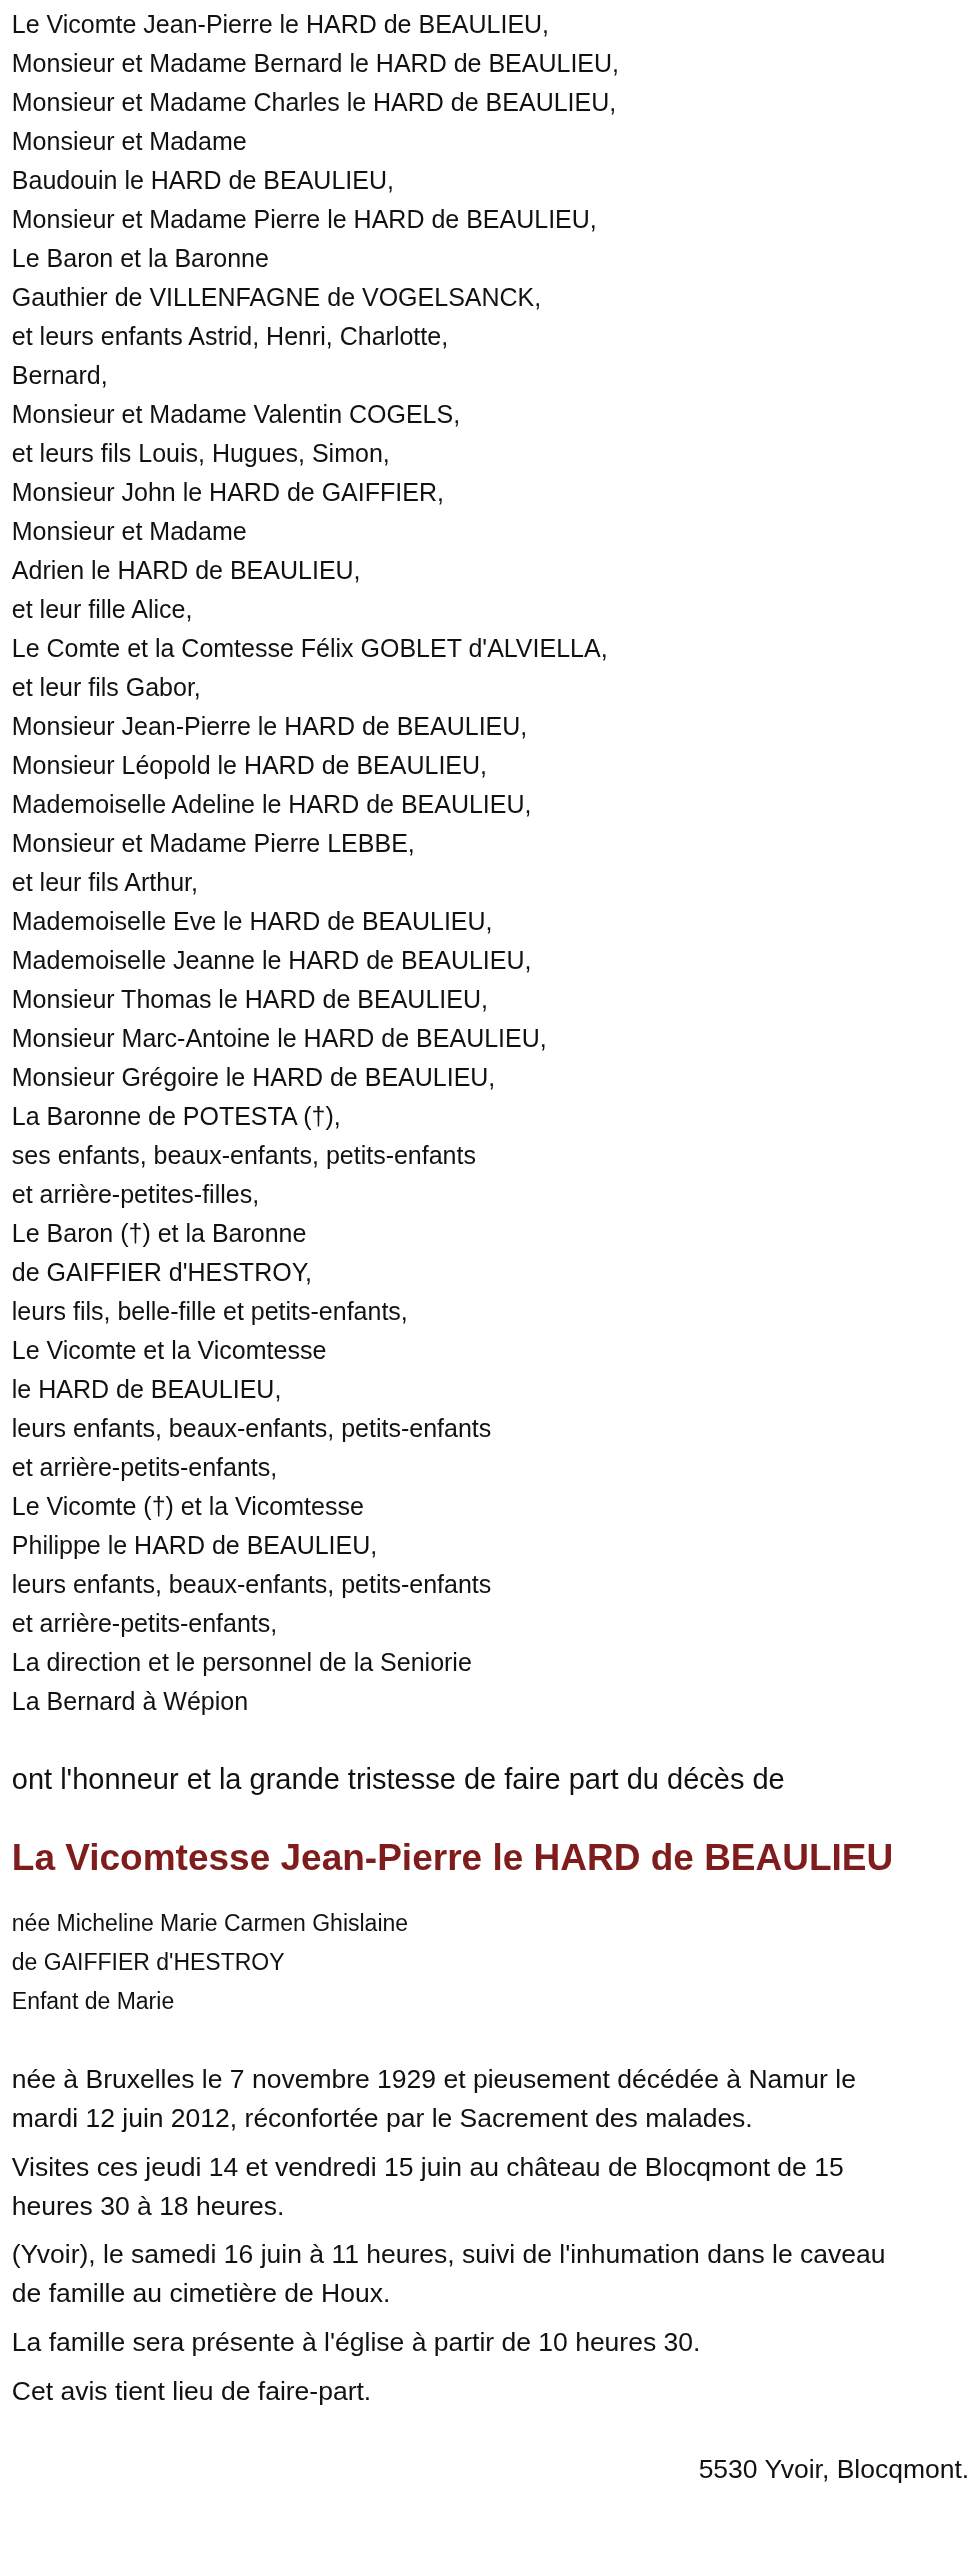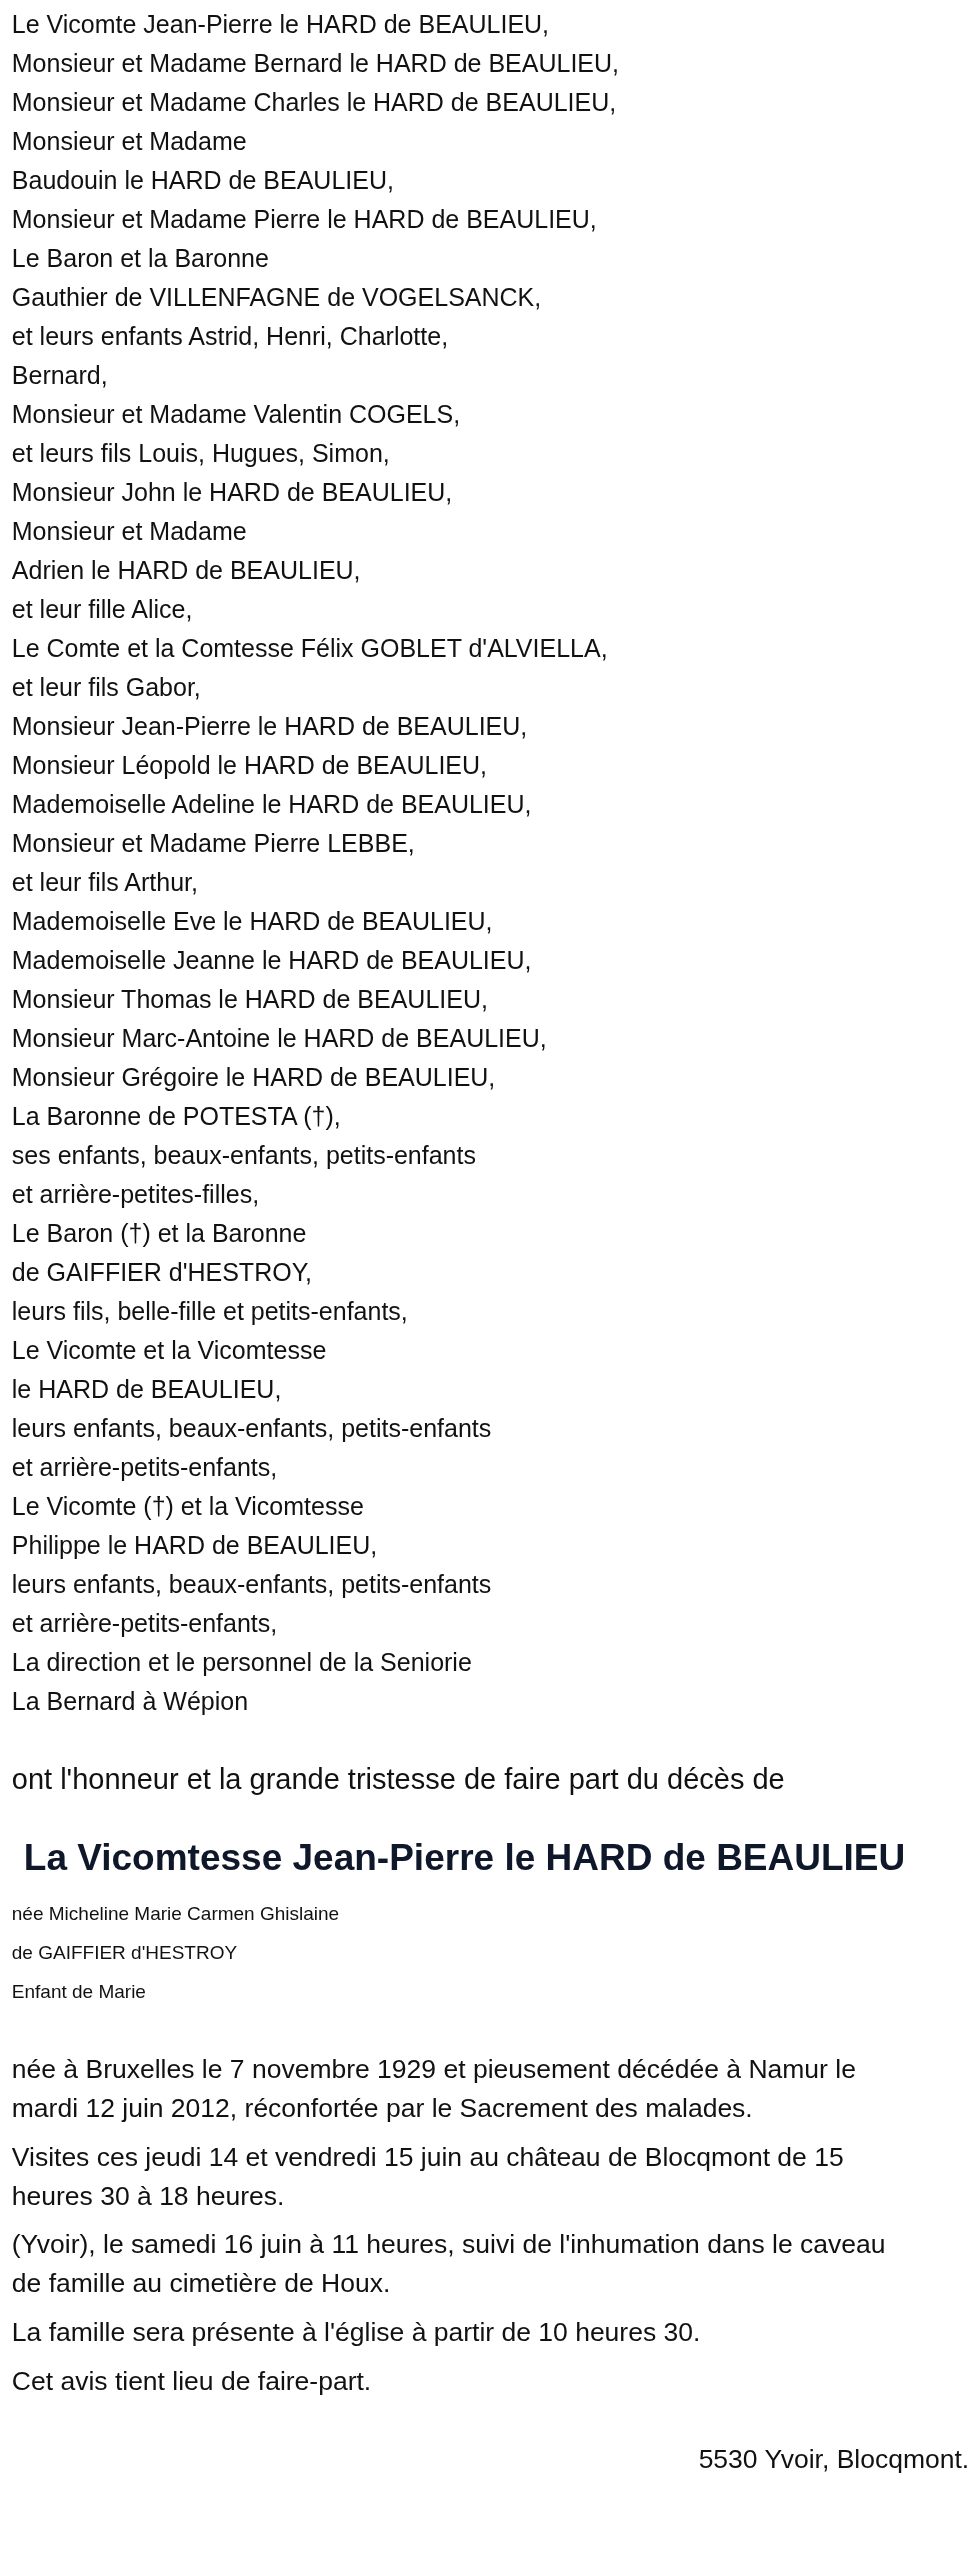--- a/index.html
+++ b/index.html
@@ -9,23 +9,23 @@
     overflow: hidden;
     font-family: "Liberation Sans", sans-serif;
     color: #111111;
   }
   .page { position: relative; padding: 4.9px 11.8px 0 11.8px; }
   .family-list { font-size: 25px; line-height: 39px; }
   .family-line { display: block; white-space: nowrap; }
   .announce { font-size: 29px; line-height: 39px; margin-top: 39px; }
   .deceased-name {
     font-size: 37px; font-weight: bold; line-height: 47px;
-    margin: 35px 0 0 12px; color: #0f172a;
+    margin: 35px 0 0 0; color: #7f1d1d;
   }
-  .birth-block { font-size: 19px; line-height: 39px; margin-top: 13px; }
+  .birth-block { font-size: 23px; line-height: 39px; margin-top: 23px; }
   .birth-line { display: block; }
   .details { margin-top: 39px; font-size: 26.5px; }
   .para { margin: 0 0 9.8px 0; line-height: 39px; }
   .para-line { display: block; white-space: nowrap; }
   .address { font-size: 26.5px; line-height: 39px; margin-top: 39px; text-align: right; }
 </style>
 </head>
 <body>
 
 <div class="page">
@@ -35,21 +35,21 @@
       <span class="family-line">Monsieur et Madame Charles le HARD de BEAULIEU,</span>
       <span class="family-line">Monsieur et Madame</span>
       <span class="family-line">Baudouin le HARD de BEAULIEU,</span>
       <span class="family-line">Monsieur et Madame Pierre le HARD de BEAULIEU,</span>
       <span class="family-line">Le Baron et la Baronne</span>
       <span class="family-line">Gauthier de VILLENFAGNE de VOGELSANCK,</span>
       <span class="family-line">et leurs enfants Astrid, Henri, Charlotte,</span>
       <span class="family-line">Bernard,</span>
       <span class="family-line">Monsieur et Madame Valentin COGELS,</span>
       <span class="family-line">et leurs fils Louis, Hugues, Simon,</span>
-      <span class="family-line">Monsieur John le HARD de BEAULIEU,</span>
+      <span class="family-line">Monsieur John le HARD de GAIFFIER,</span>
       <span class="family-line">Monsieur et Madame</span>
       <span class="family-line">Adrien le HARD de BEAULIEU,</span>
       <span class="family-line">et leur fille Alice,</span>
       <span class="family-line">Le Comte et la Comtesse Félix GOBLET d'ALVIELLA,</span>
       <span class="family-line">et leur fils Gabor,</span>
       <span class="family-line">Monsieur Jean-Pierre le HARD de BEAULIEU,</span>
       <span class="family-line">Monsieur Léopold le HARD de BEAULIEU,</span>
       <span class="family-line">Mademoiselle Adeline le HARD de BEAULIEU,</span>
       <span class="family-line">Monsieur et Madame Pierre LEBBE,</span>
       <span class="family-line">et leur fils Arthur,</span>

